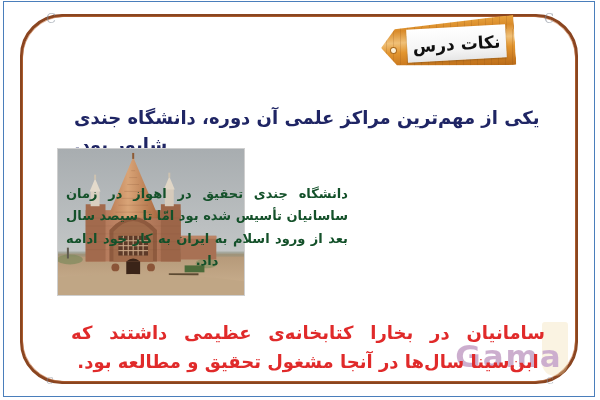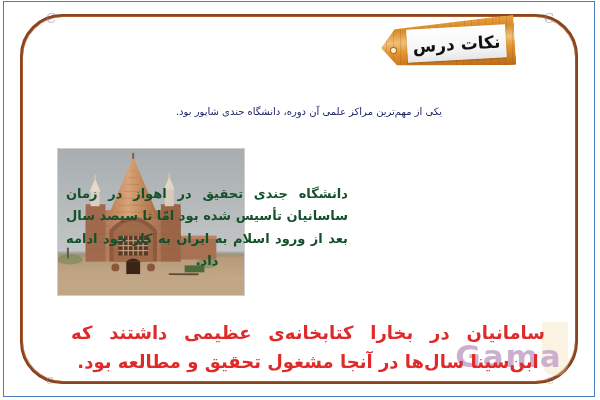--- a/index.html
+++ b/index.html
@@ -161,24 +161,24 @@
     color: #101010;
     direction: rtl;
     white-space: nowrap;
   }
 
   
   .line-top {
     position: absolute;
     right: 56px; top: 104px;
     width: 470px;
-    text-align: center;
+    text-align: left;
     direction: rtl;
-    font-weight: normal;
-    font-size: 10px;
+    font-weight: bold;
+    font-size: 18px;
     line-height: 1.5;
     color: #1f2564;
     font-family: "DejaVu Sans", "Liberation Sans", sans-serif;
   }
 
   .para-middle {
     position: absolute;
     right: 252px; top: 183px;
     width: 282px;
     direction: rtl;

